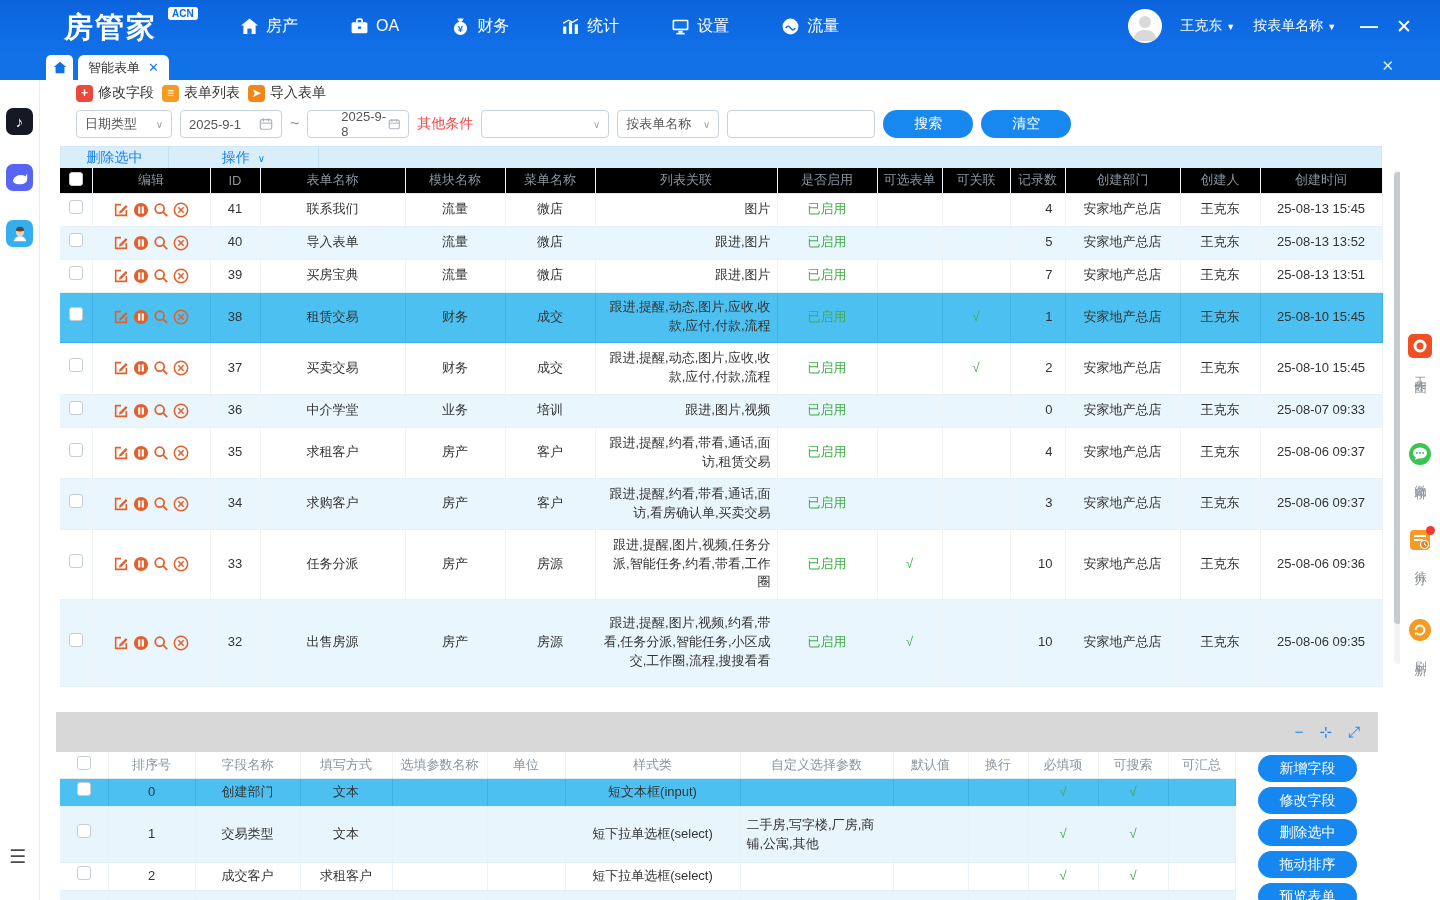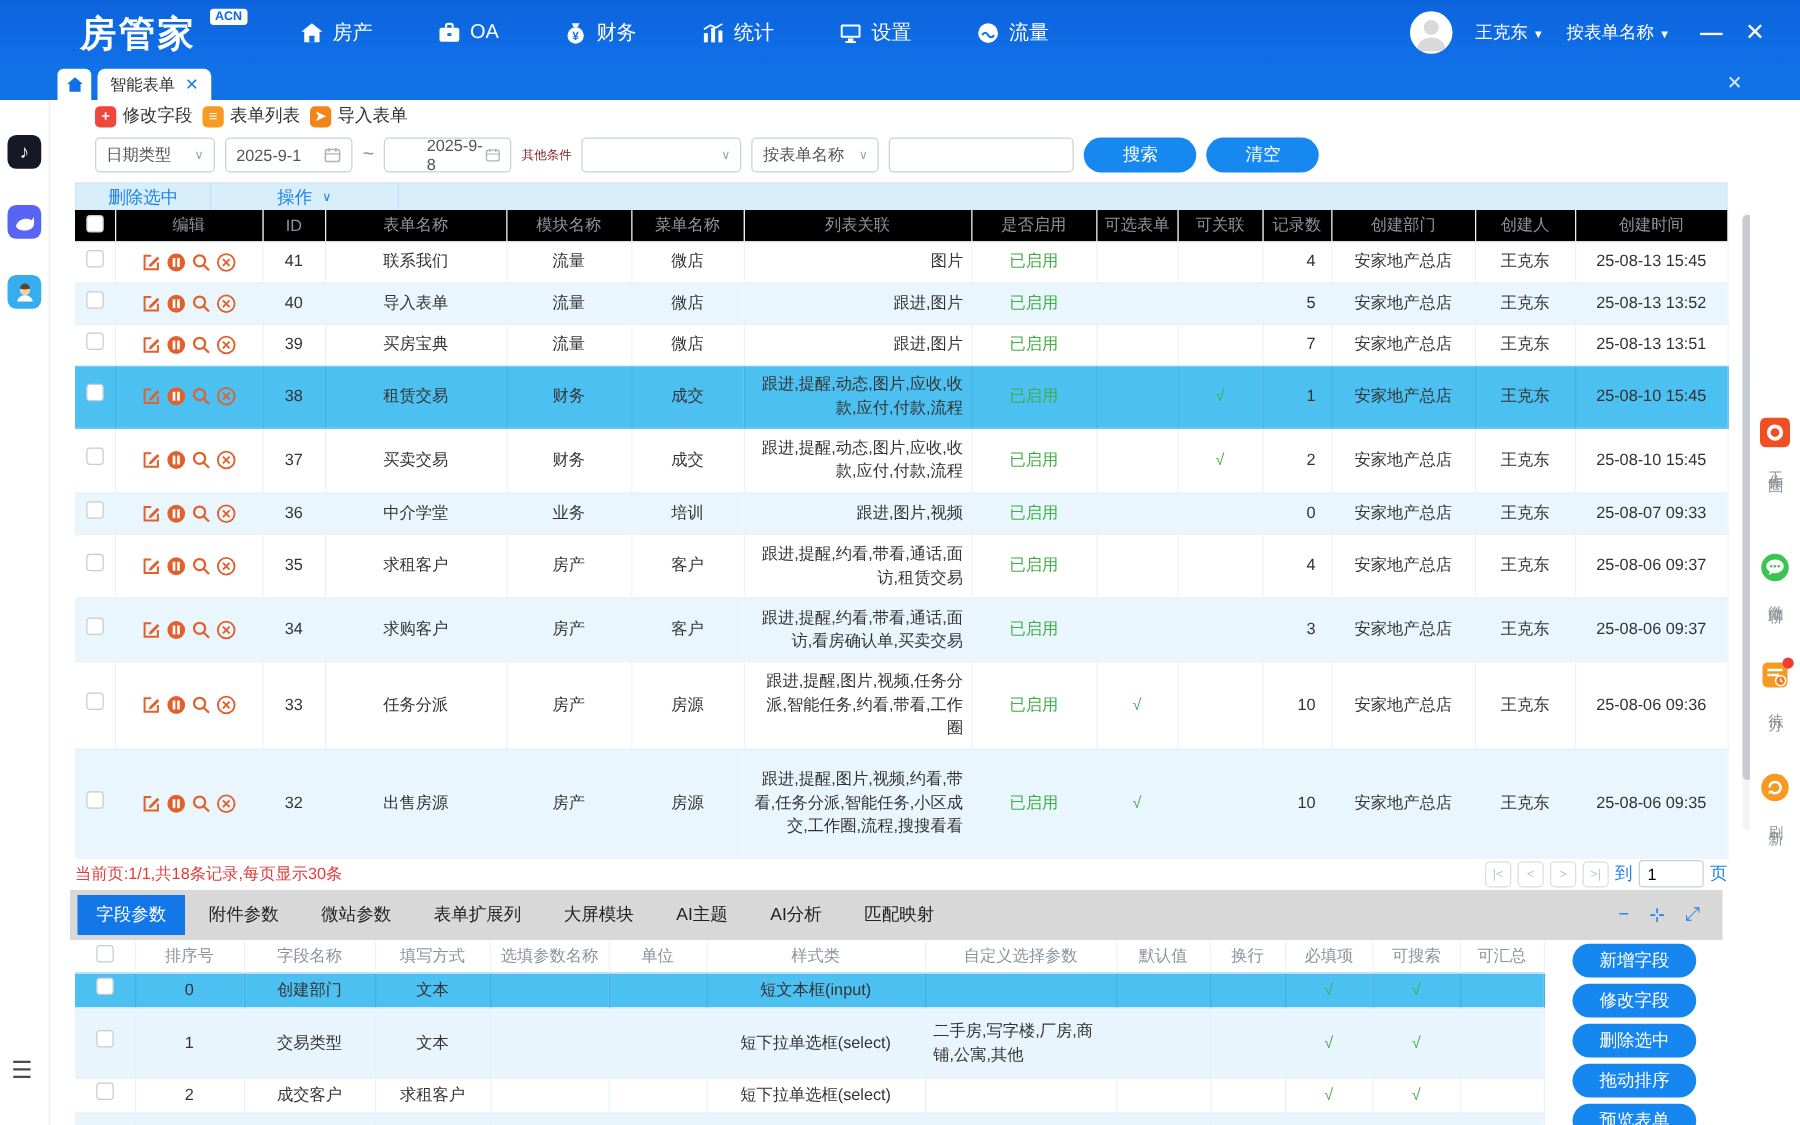--- a/index.html
+++ b/index.html
@@ -282,21 +282,21 @@
     <span style="color:#8a9096;">~</span>
     <div class="inp" style="width:102px;padding-left:33px;">
       <span>2025-9-8</span>
       <svg width="14" height="14" viewBox="0 0 16 16">
           <rect x="1.5" y="3" width="13" height="11" rx="2" fill="none" stroke="#aab4bd" stroke-width="1.4"></rect>
           <line x1="5" y1="1.5" x2="5" y2="5" stroke="#aab4bd" stroke-width="1.4"></line>
           <line x1="11" y1="1.5" x2="11" y2="5" stroke="#aab4bd" stroke-width="1.4"></line>
           <line x1="1.5" y1="7" x2="14.5" y2="7" stroke="#aab4bd" stroke-width="1.2"></line>
         </svg>
     </div>
-    <span style="color:#7f1d1d;font-size:10px;">其他条件</span>
+    <span style="color:#ef4444;font-size:14px;">其他条件</span>
     <div class="sel" style="width:128px;">
       <span></span>
         <span class="chev">∨</span>
     </div>
     <div class="sel" style="width:102px;">
       <span>按表单名称</span>
         <span class="chev">∨</span>
     </div>
     <input id="search-text" value="" style="">
     <button class="pill-btn">搜索</button>
@@ -707,44 +707,22 @@
           <td>王克东</td>
           <td>25-08-06 09:35</td>
         </tr>
       </tbody>
   </table>
 
   <div id="vscroll">
       <div class="thumb"></div>
     </div>
 
-  <div id="pagebar">
-    <span id="page-summary">当前页:1/1,共18条记录,每页显示30条</span>
-    <div id="pager">
-      <span class="pg-btn">|&lt;</span>
-      <span class="pg-btn">&lt;</span>
-      <span class="pg-btn">&gt;</span>
-      <span class="pg-btn">&gt;|</span>
-      <span id="goto-label">到</span>
-      <input id="page-input" value="1" style="">
-      <span id="page-suffix">页</span>
-    </div>
-  </div>
 
   <div id="bottom-tabs">
-    <span id="btabs-holder" style="display:flex;gap:4px;">
-        <span class="btab active">字段参数</span>
-        <span class="btab">附件参数</span>
-        <span class="btab">微站参数</span>
-        <span class="btab">表单扩展列</span>
-        <span class="btab">大屏模块</span>
-        <span class="btab">AI主题</span>
-        <span class="btab">AI分析</span>
-        <span class="btab">匹配映射</span>
-      </span>
     <span id="panel-ctrl">
       <span>−</span>
       <span>⊹</span>
       <span>⤢</span>
     </span>
   </div>
 
   <table id="field-table">
       <colgroup>
         <col style="width: 48px;">

